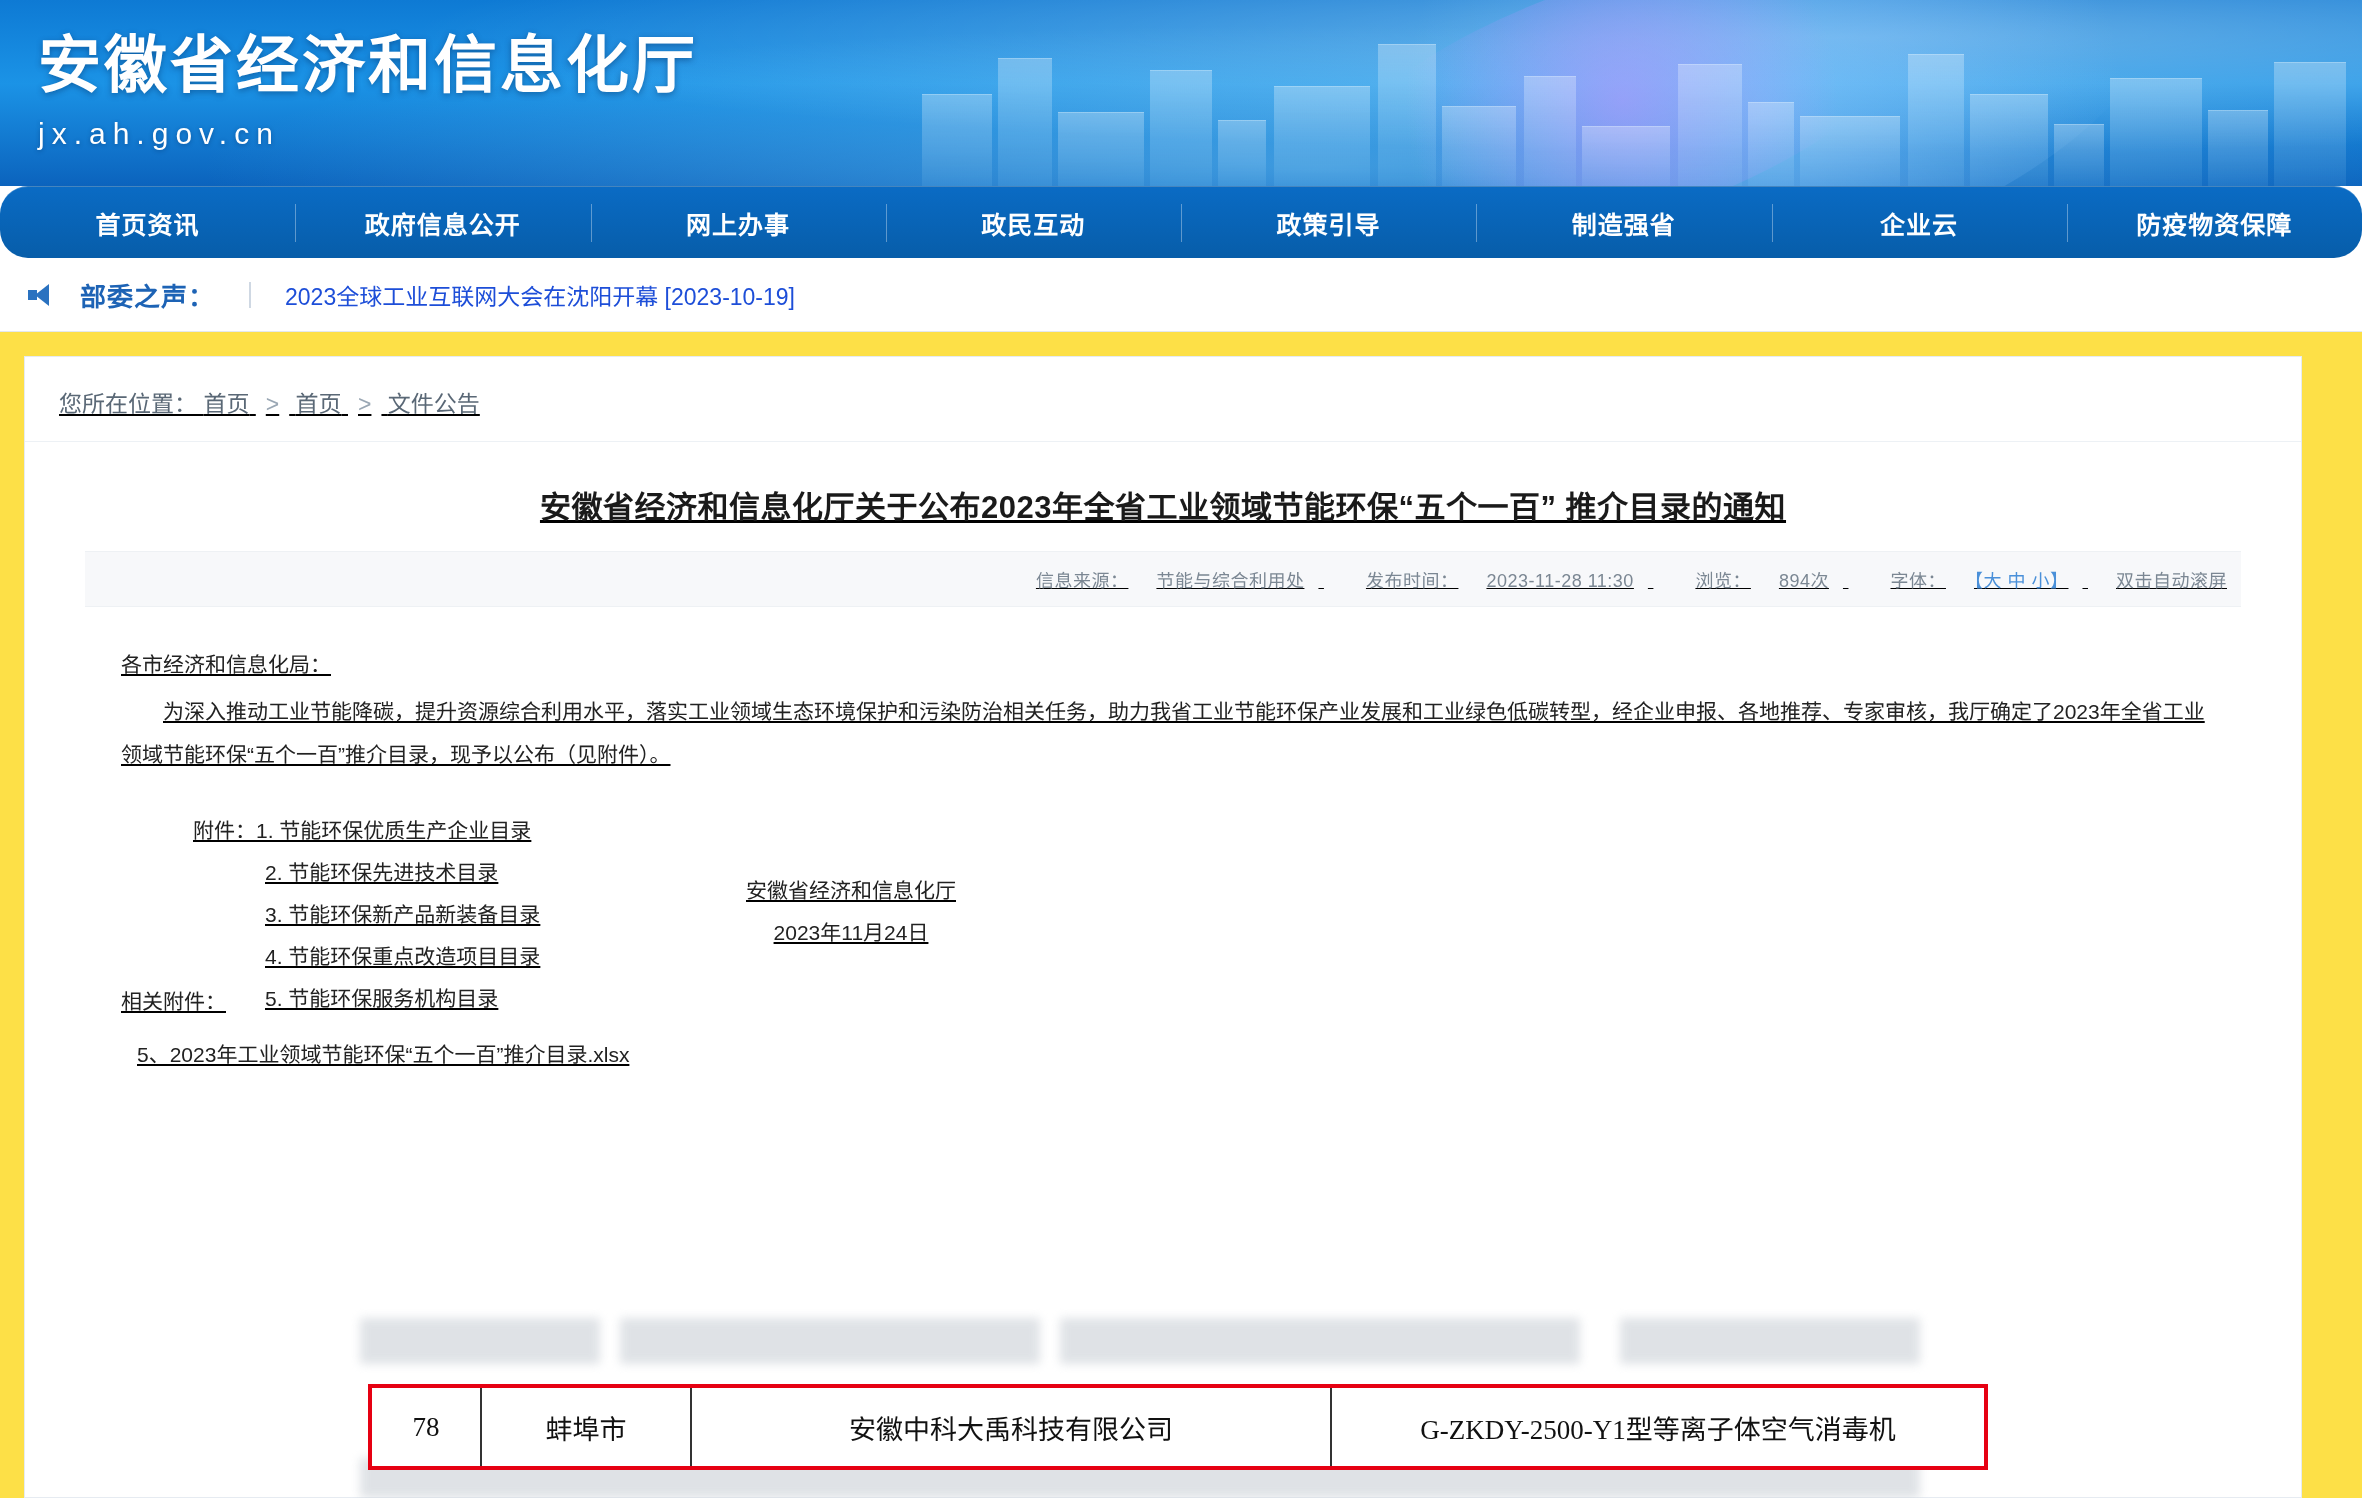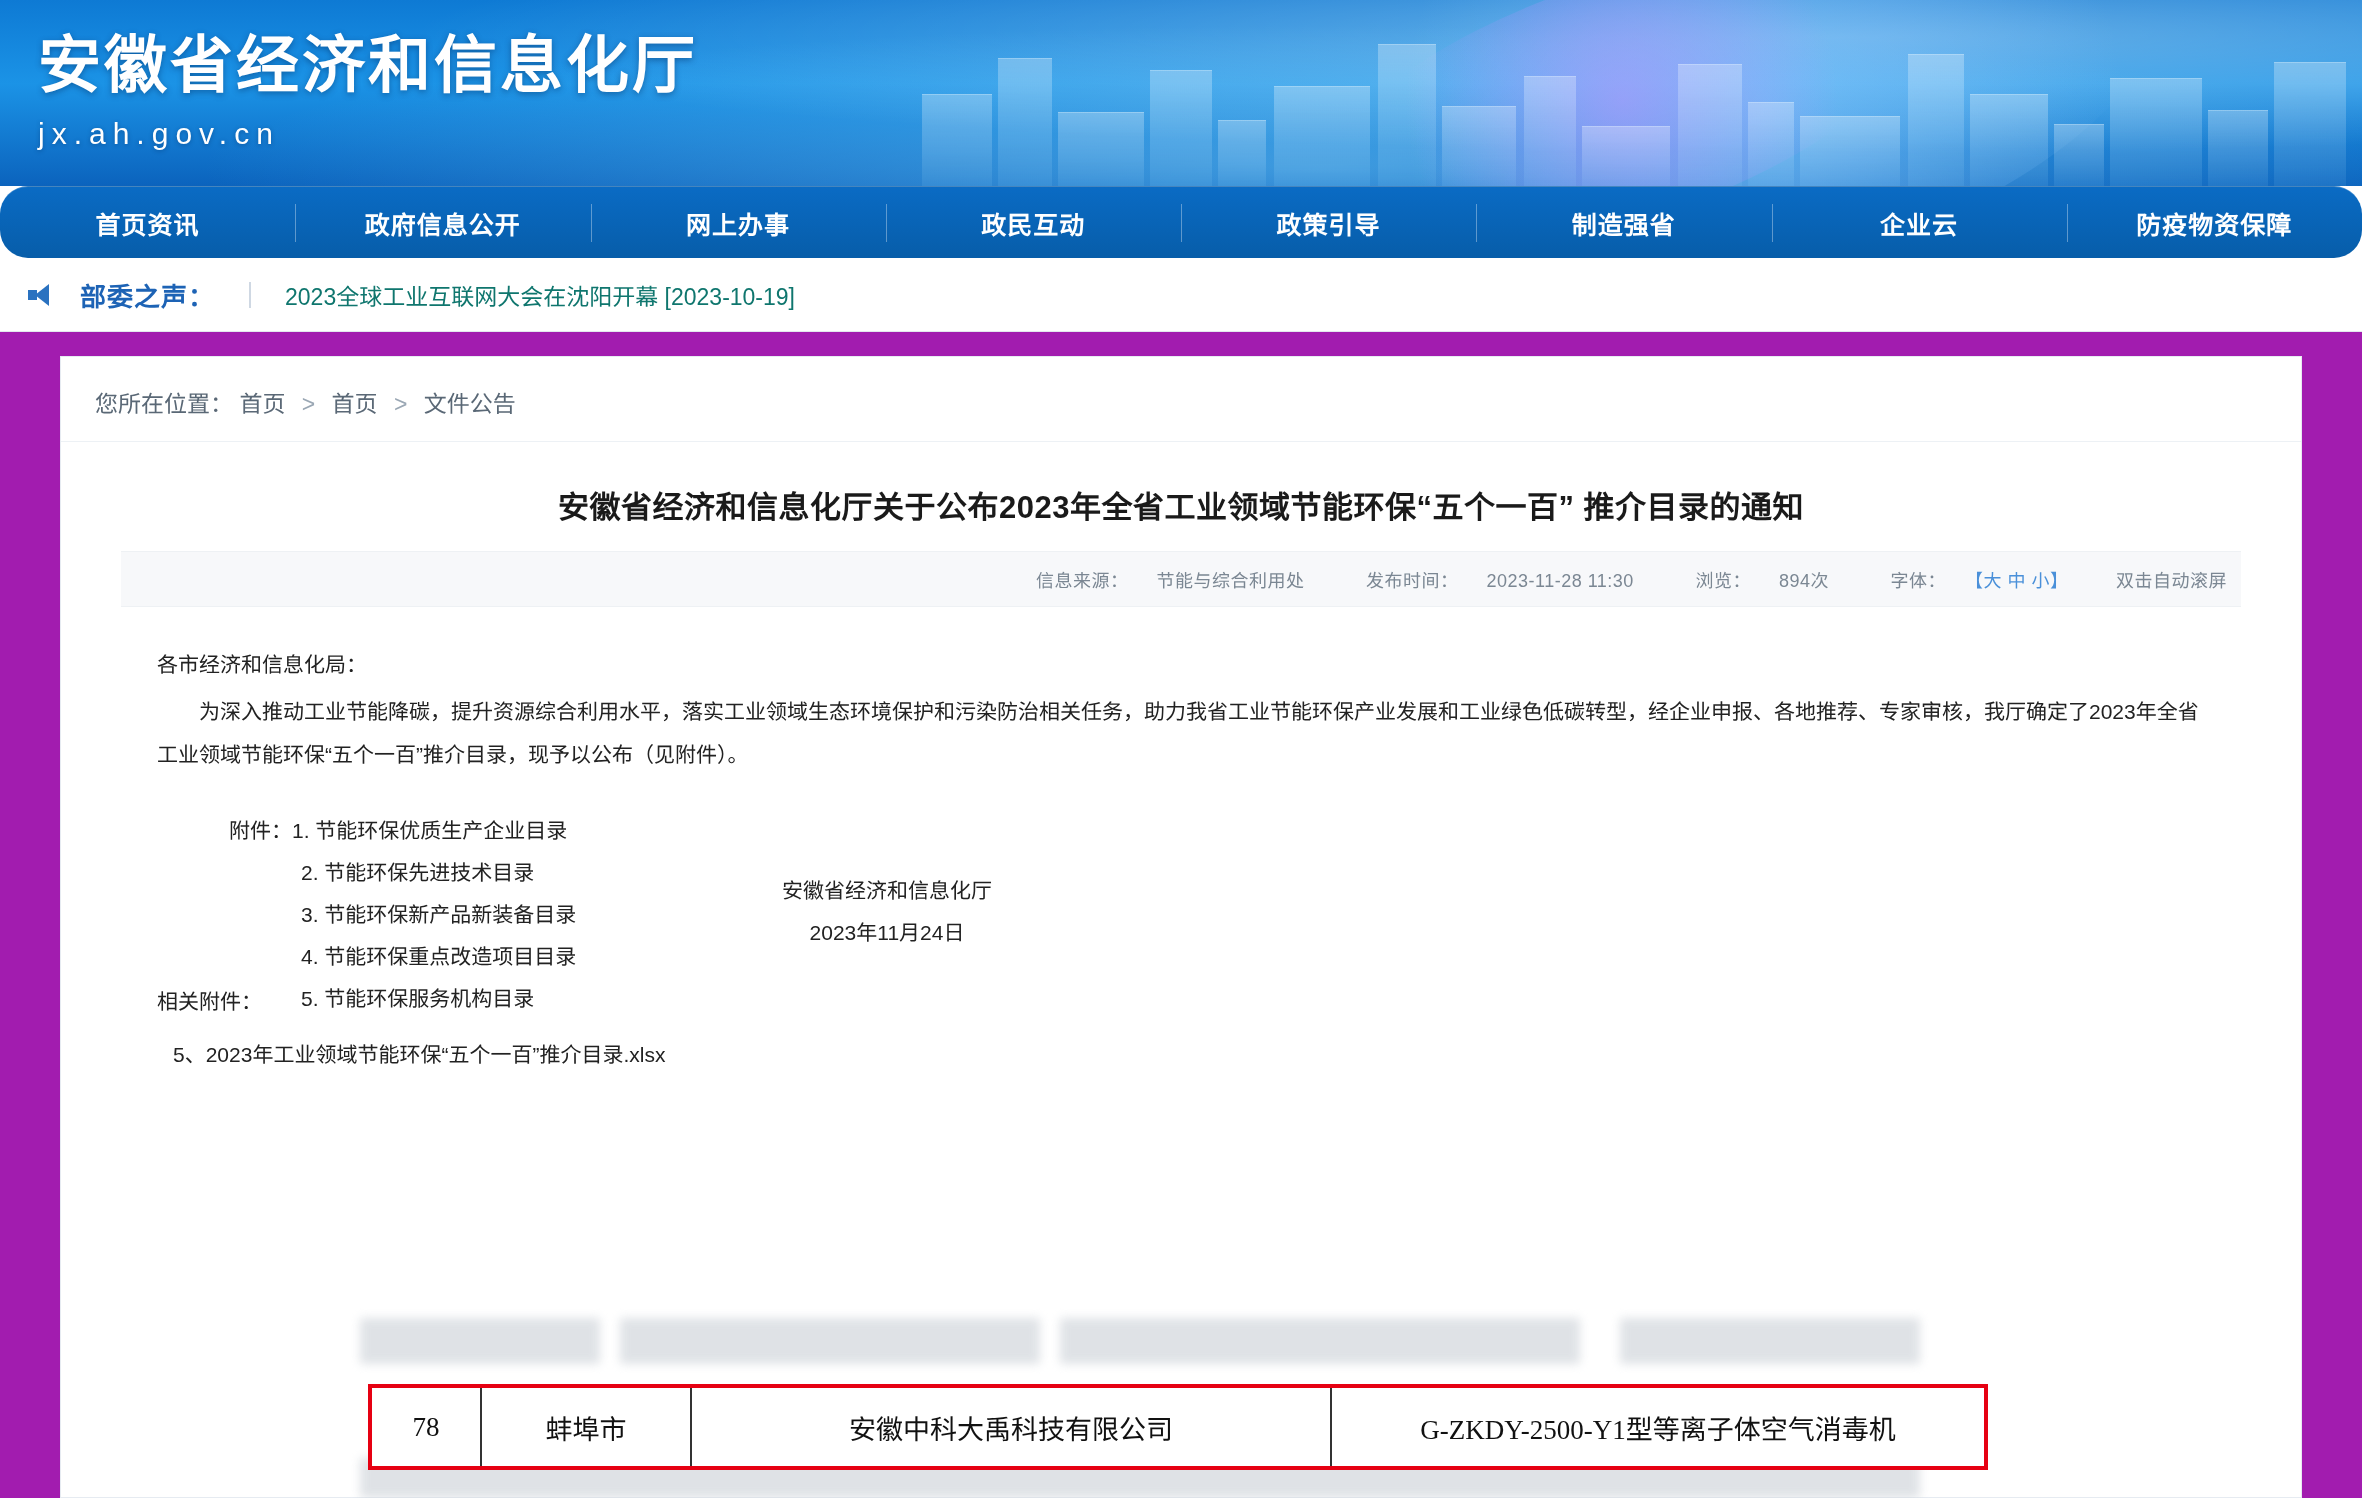--- a/index.html
+++ b/index.html
@@ -133,29 +133,30 @@
     font-size: 26px;
     font-weight: 700;
     color: #1d63b5;
     letter-spacing: 1px;
   }
   .notice-sep {
     width: 2px; height: 26px; background: #cfd8e3; margin: 0 10px;
   }
   .notice-text {
     font-size: 23px;
-    color: #0f766e;
+    color: #1d4ed8;
   }
 
   
   .page {
-    background: #a21caf;
-    padding: 24px 60px 0 60px;
+    background: #fde047;
+    padding: 24px 60px 0 24px;
     height: calc(1498px - 186px - 72px - 74px);
     position: relative;
+    text-decoration: underline;
   }
   .card {
     background: #ffffff;
     border: 1px solid #e6ebf1;
     min-height: 100%;
     padding: 0 0 10px 0;
   }
   .crumb {
     padding: 28px 34px 22px 34px;
     font-size: 23px;

